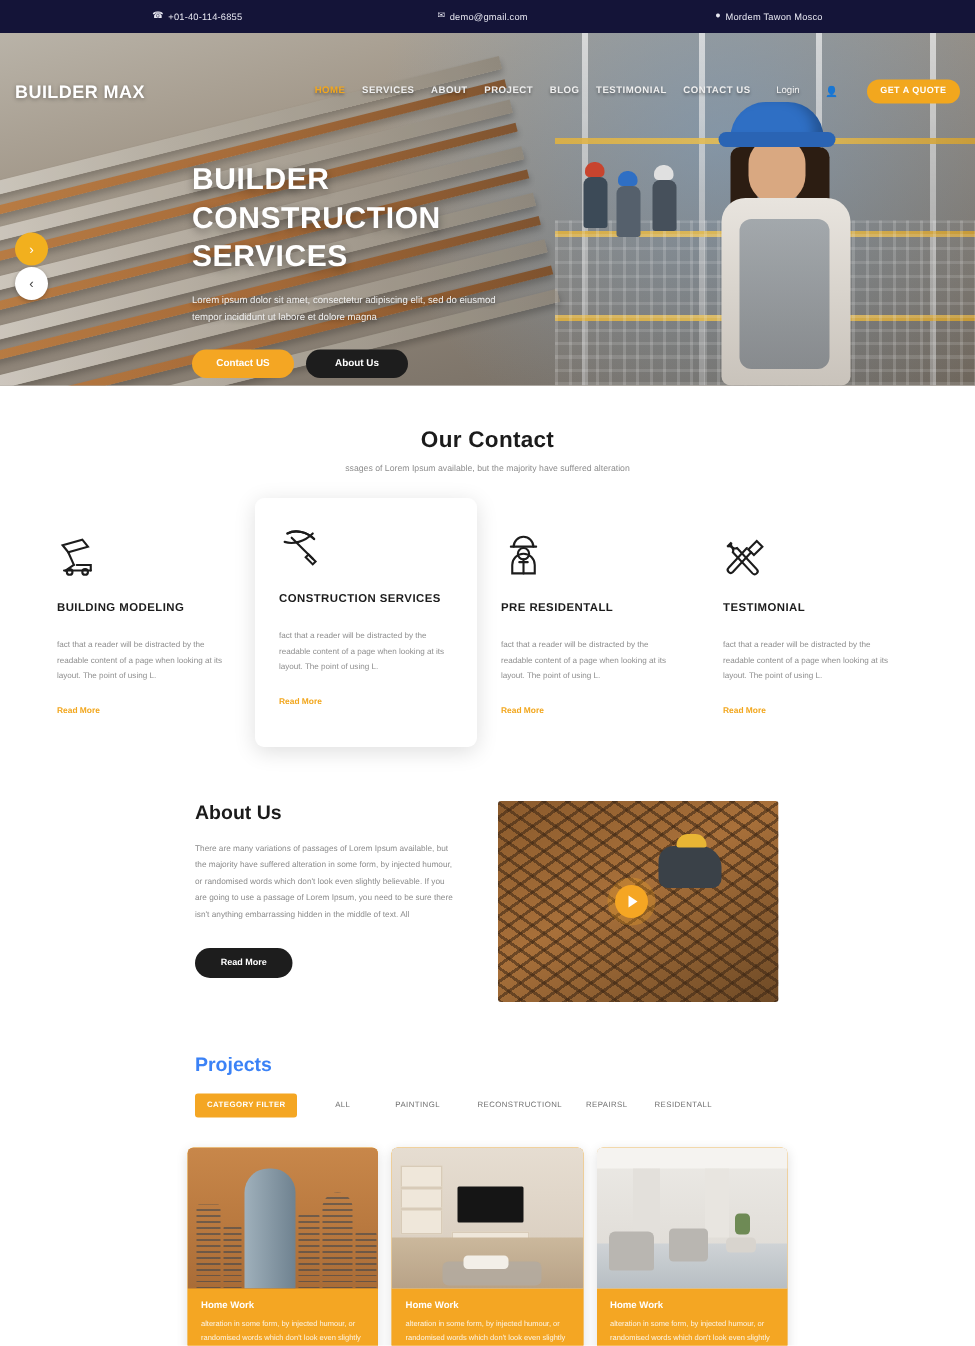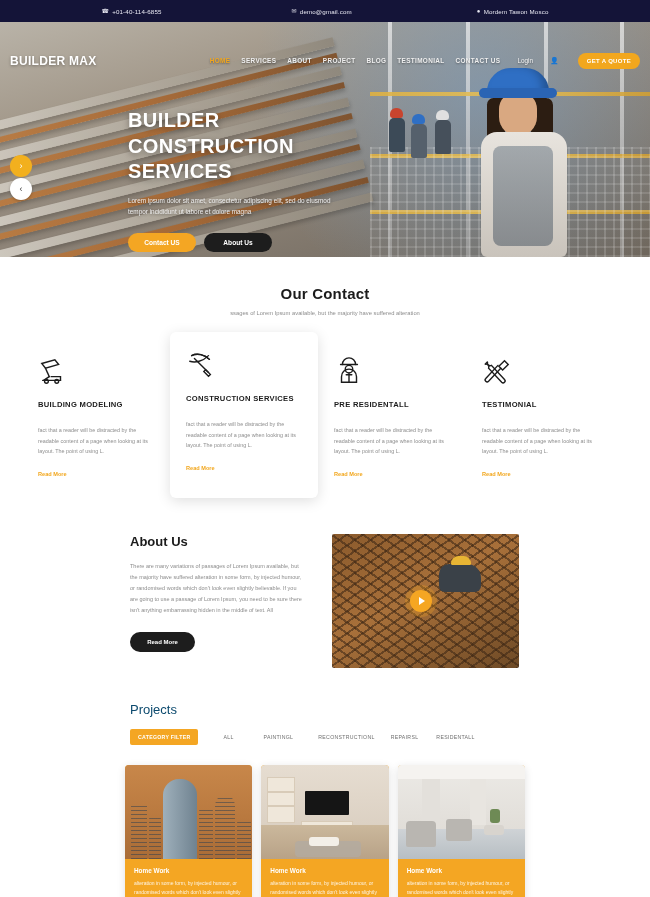--- a/index.html
+++ b/index.html
@@ -152,21 +152,21 @@
   .play-btn { position:absolute; left:78px; top:56px; width:22px; height:22px;
               border-radius:50%; background:#f5a623; display:flex;
               align-items:center; justify-content:center; cursor:pointer;
               box-shadow:0 0 0 5px rgba(245,166,35,.28); }
   .play-tri { width:0; height:0; border-left:6px solid #fff;
               border-top:4px solid transparent; border-bottom:4px solid transparent;
               margin-left:2px; }
 
   
   .projects { padding:34px 130px 0 130px; }
-  .proj-title { font-size:13px; font-weight:400; color:#0c4a6e; }
+  .proj-title { font-size:13px; font-weight:700; color:#3b82f6; }
   .filters { margin-top:12px; display:flex; align-items:center; }
   .filter-chip { background:#f4a623; color:#fff; font-size:5.2px; font-weight:700;
                  padding:5px 8px; border-radius:2px; letter-spacing:.3px; cursor:pointer; }
   .filter-item { font-size:5.2px; color:#6f6f6f; letter-spacing:.3px; cursor:pointer;
                  padding:5px 0; }
 
   .proj-grid { display:flex; gap:9px; margin-top:20px; padding:0 125px; }
   .proj-card { width:130px; border-radius:4px; overflow:hidden;
                box-shadow:0 2px 8px rgba(0,0,0,.12); background:#f4a623; }
   .proj-img { height:94px; position:relative; overflow:hidden; }

